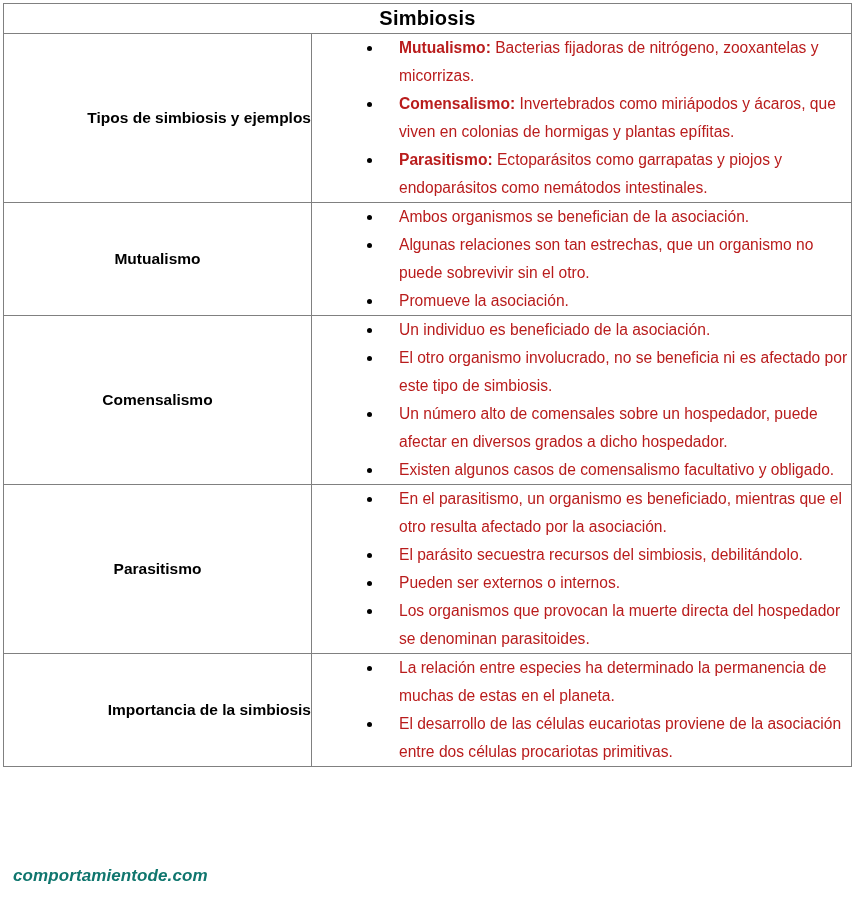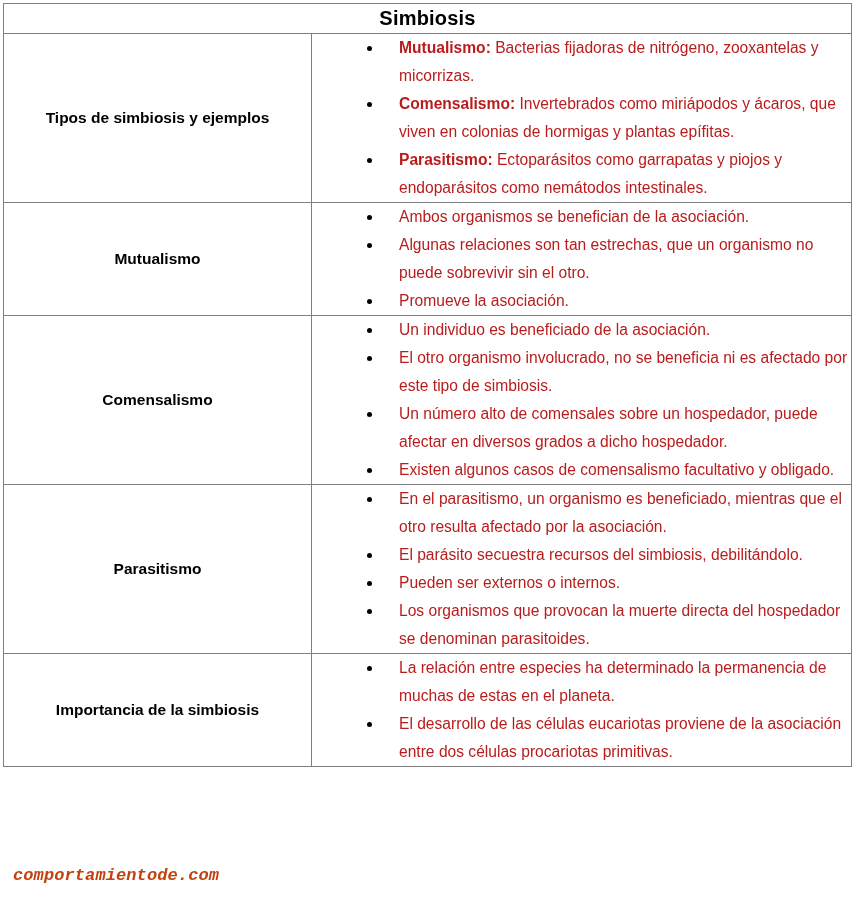--- a/index.html
+++ b/index.html
@@ -58,21 +58,21 @@
   col.c-content { width: 540px; }
 
   
   .row-label {
     font-weight: bold;
     font-size: 15.5px;
     line-height: 20px;
     padding: 4px 14px 4px 16px;
     vertical-align: middle;
   }
-  .row-label.center { text-align: center; }
+  .row-label.center { text-align: right; }
   .row-label.left { text-align: center; }
 
   
   .row-content {
     padding: 7px 6px 8px 0;
     vertical-align: middle;
   }
 
   ul.bullets {
     margin: 0;
@@ -100,26 +100,26 @@
   }
   .lead {
     font-weight: bold;
   }
 
   
   .site-footer {
     position: absolute;
     left: 13px;
     top: 866px;
-    font-family: Liberation Mono, monospace;
+    font-family: Liberation Sans, sans-serif;
     font-style: italic;
     font-weight: bold;
     font-size: 17px;
     letter-spacing: .1px;
-    color: #c2410c;
+    color: #0f766e;
   }
 </style>
 </head>
 <body>
 
 <div class="page">
 
   <table class="simbiosis-table">
     <colgroup>
       <col class="c-label">

